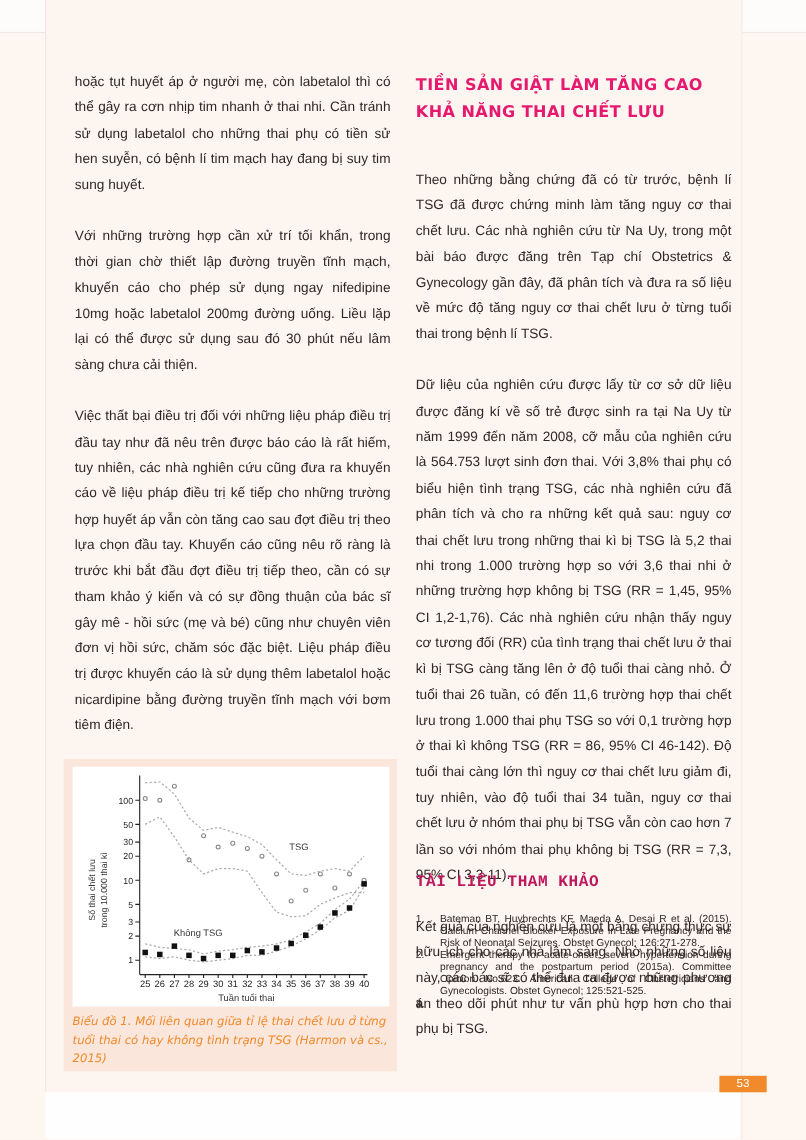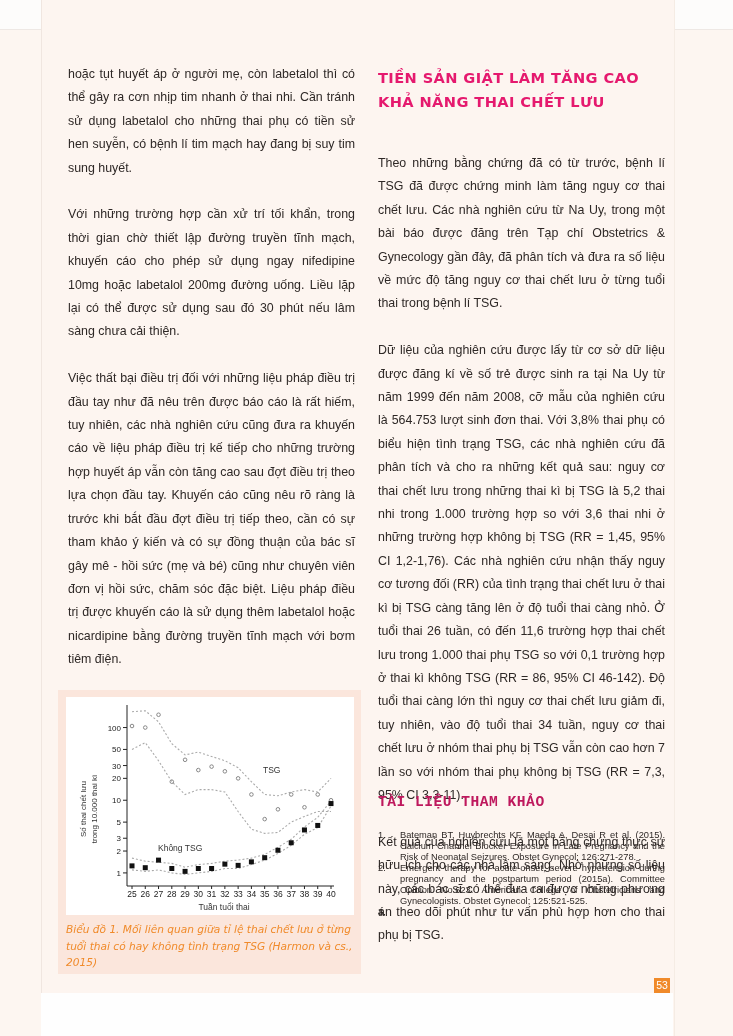--- a/index.html
+++ b/index.html
@@ -34,21 +34,21 @@
     font-size:9.3px; line-height:11px; color:#2e2826; }
   .refs li { position:relative; padding-left:22px; text-align: justify; margin-bottom:0; }
   .refs li .num { position:absolute; left:0; top:0; }
   .figure-box { position:absolute; left:58px; top:690px; width:303px; height:284px; background:#fbe6dc; }
   .chart-area { position:absolute; left:66px; top:697px; width:288px; height:218px; background:#ffffff; }
   .caption {
     position:absolute; left:66px; top:921px; width:290px;
     font-family:"DejaVu Sans", sans-serif; font-style:italic; font-size:10.6px; line-height:16.5px; color:#f08a2a;
   }
   .footer-label { position:absolute; left:575px; top:1038px; font-size:8.5px; font-weight:bold; color:#f4b58e; letter-spacing:0.5px;text-align:right; }
-  .page-num { position:absolute; left:654px; top:978px; width:16px; height:15px; background:#f08a2a; color:#fff; font-size:10.5px; text-align:center; line-height:15px; }
+  .page-num { position:absolute; left:654px; top:978px; width:43px; height:15px; background:#f08a2a; color:#fff; font-size:10.5px; text-align:center; line-height:15px; }
   .bottom-band { position:absolute; left:41px; top:993px; width:632px; height:43px; background:#fefefe; }
   svg text { font-family: "Liberation Sans", sans-serif; }
 </style>
 </head>
 <body>
 
 <div class="topband">
     <div class="inner"></div>
   </div>
 <div class="page"></div>

